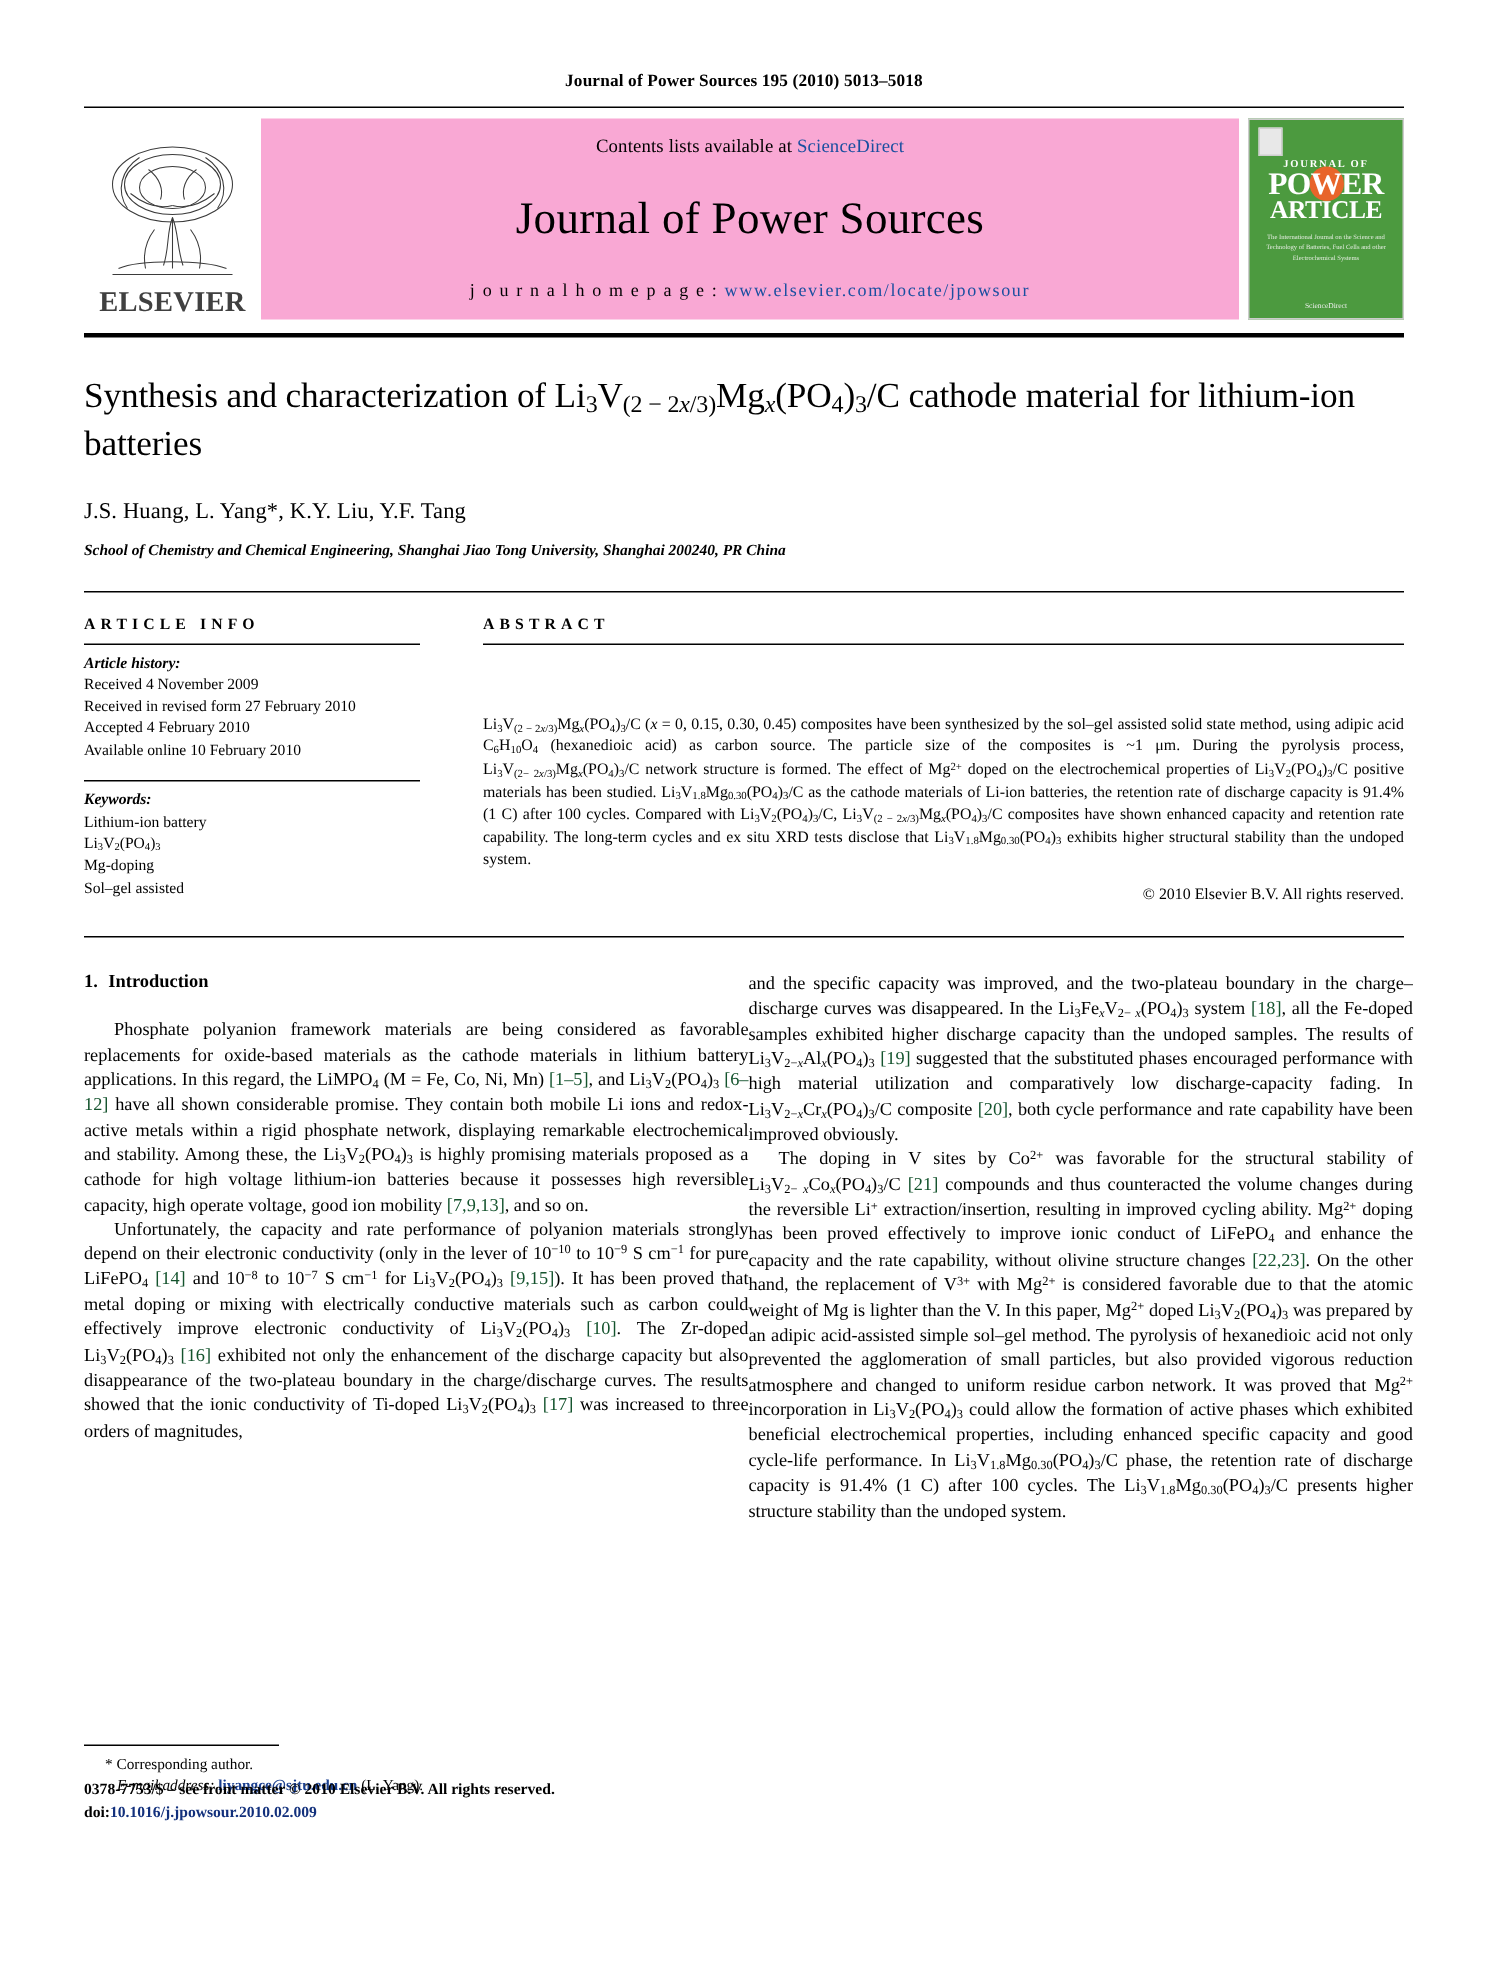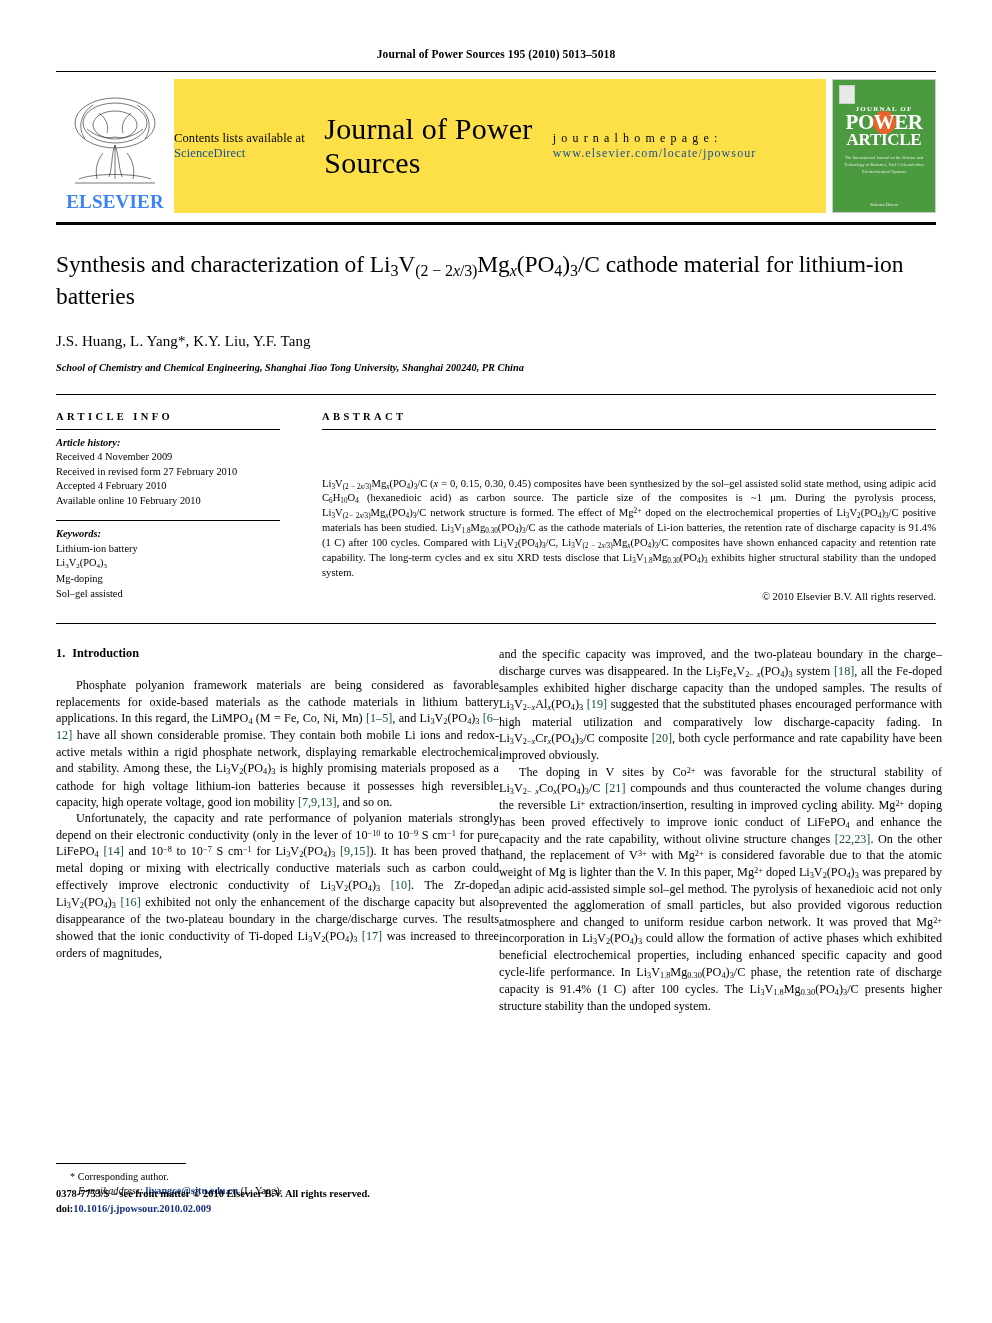--- a/index.html
+++ b/index.html
@@ -42,32 +42,33 @@
     flex: 0 0 118px;
     display: flex;
     flex-direction: column;
     align-items: center;
     justify-content: flex-end;
     padding-bottom: 2px;
   }
   .tree-svg { display:block; }
   .elsevier-word {
     font-family: "Liberation Serif", serif;
-    color: #3b82f6;
+    color: #404040;
     font-size: 19px;
     font-weight: bold;
     letter-spacing: 0.2px;
     line-height: 1;
     margin-top: 1px;
   }
 
   .masthead-center {
     flex: 1 1 auto;
-    background: #fde047;
-    display: flex;
+    background: #f9a8d4;
+    display: flex;
+    flex-direction: column;
     align-items: center;
     justify-content: space-between;
     padding: 11px 0 12px 0;
   }
   .contents-line { font-size: 12.5px; letter-spacing: 0.1px; }
   .sd-link { color: #1a4fa0; }
   .journal-title {
     font-size: 30px;
     font-family: "Liberation Serif", serif;
     letter-spacing: 0.2px;

